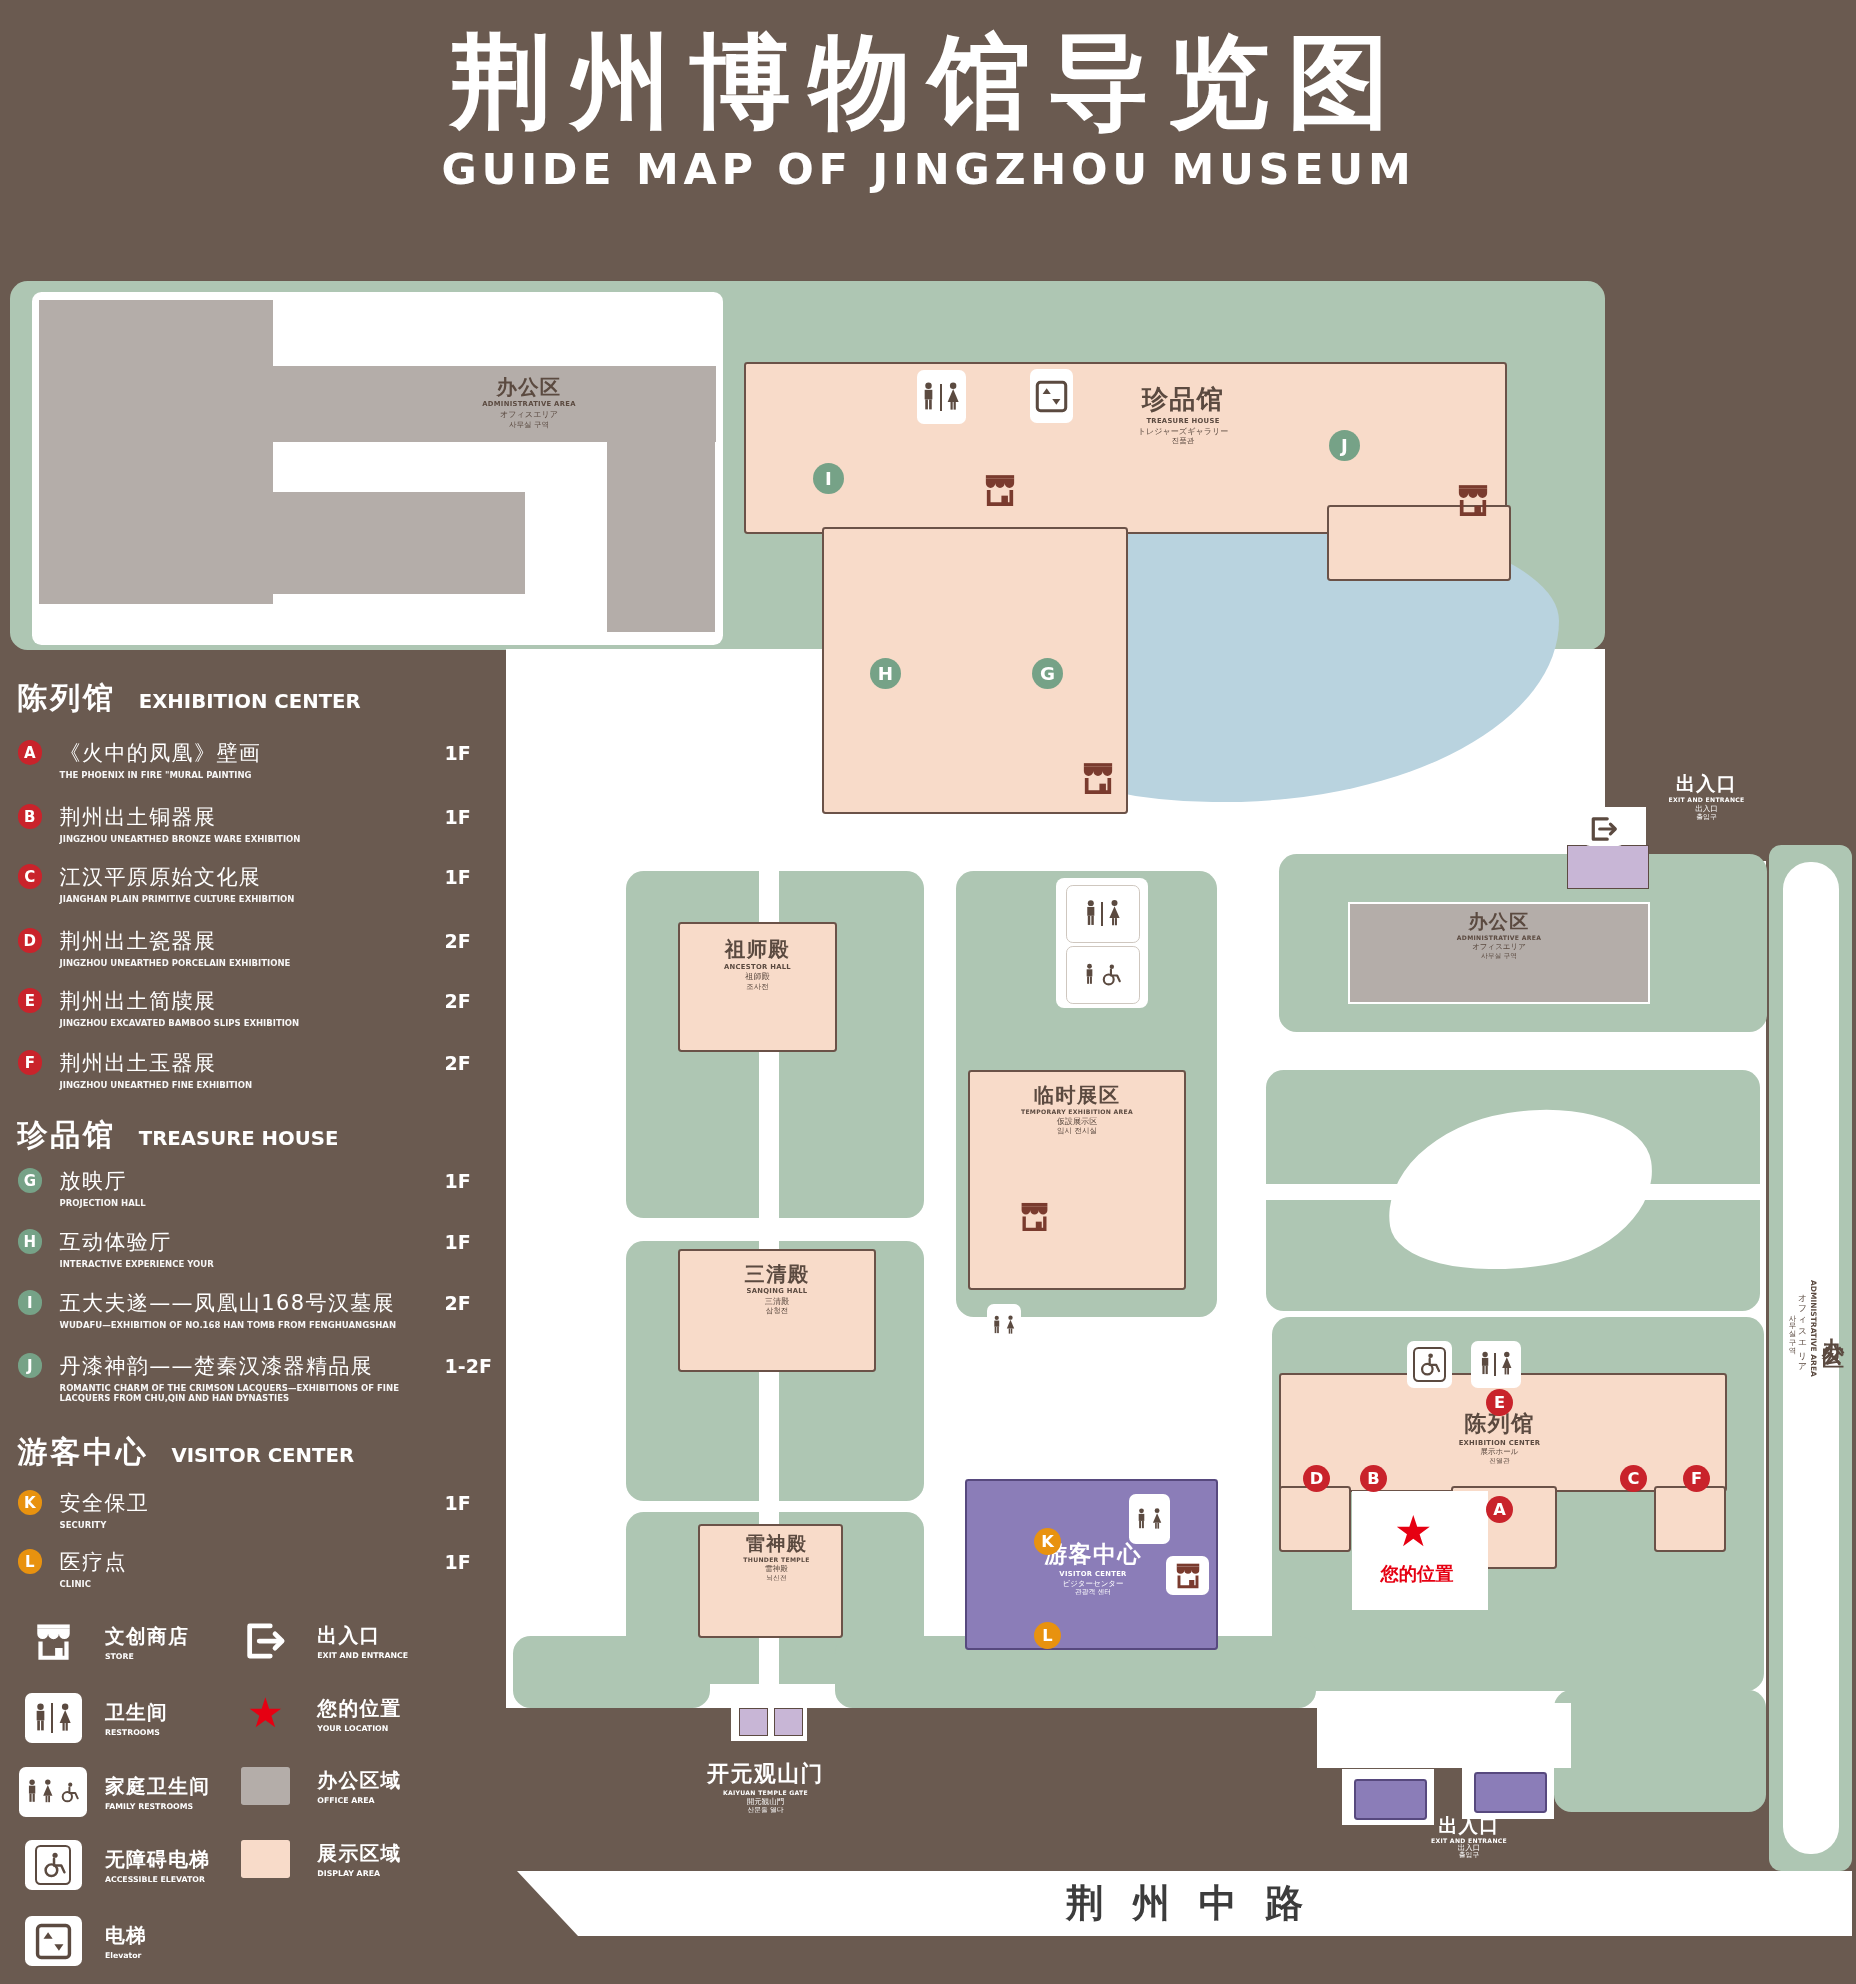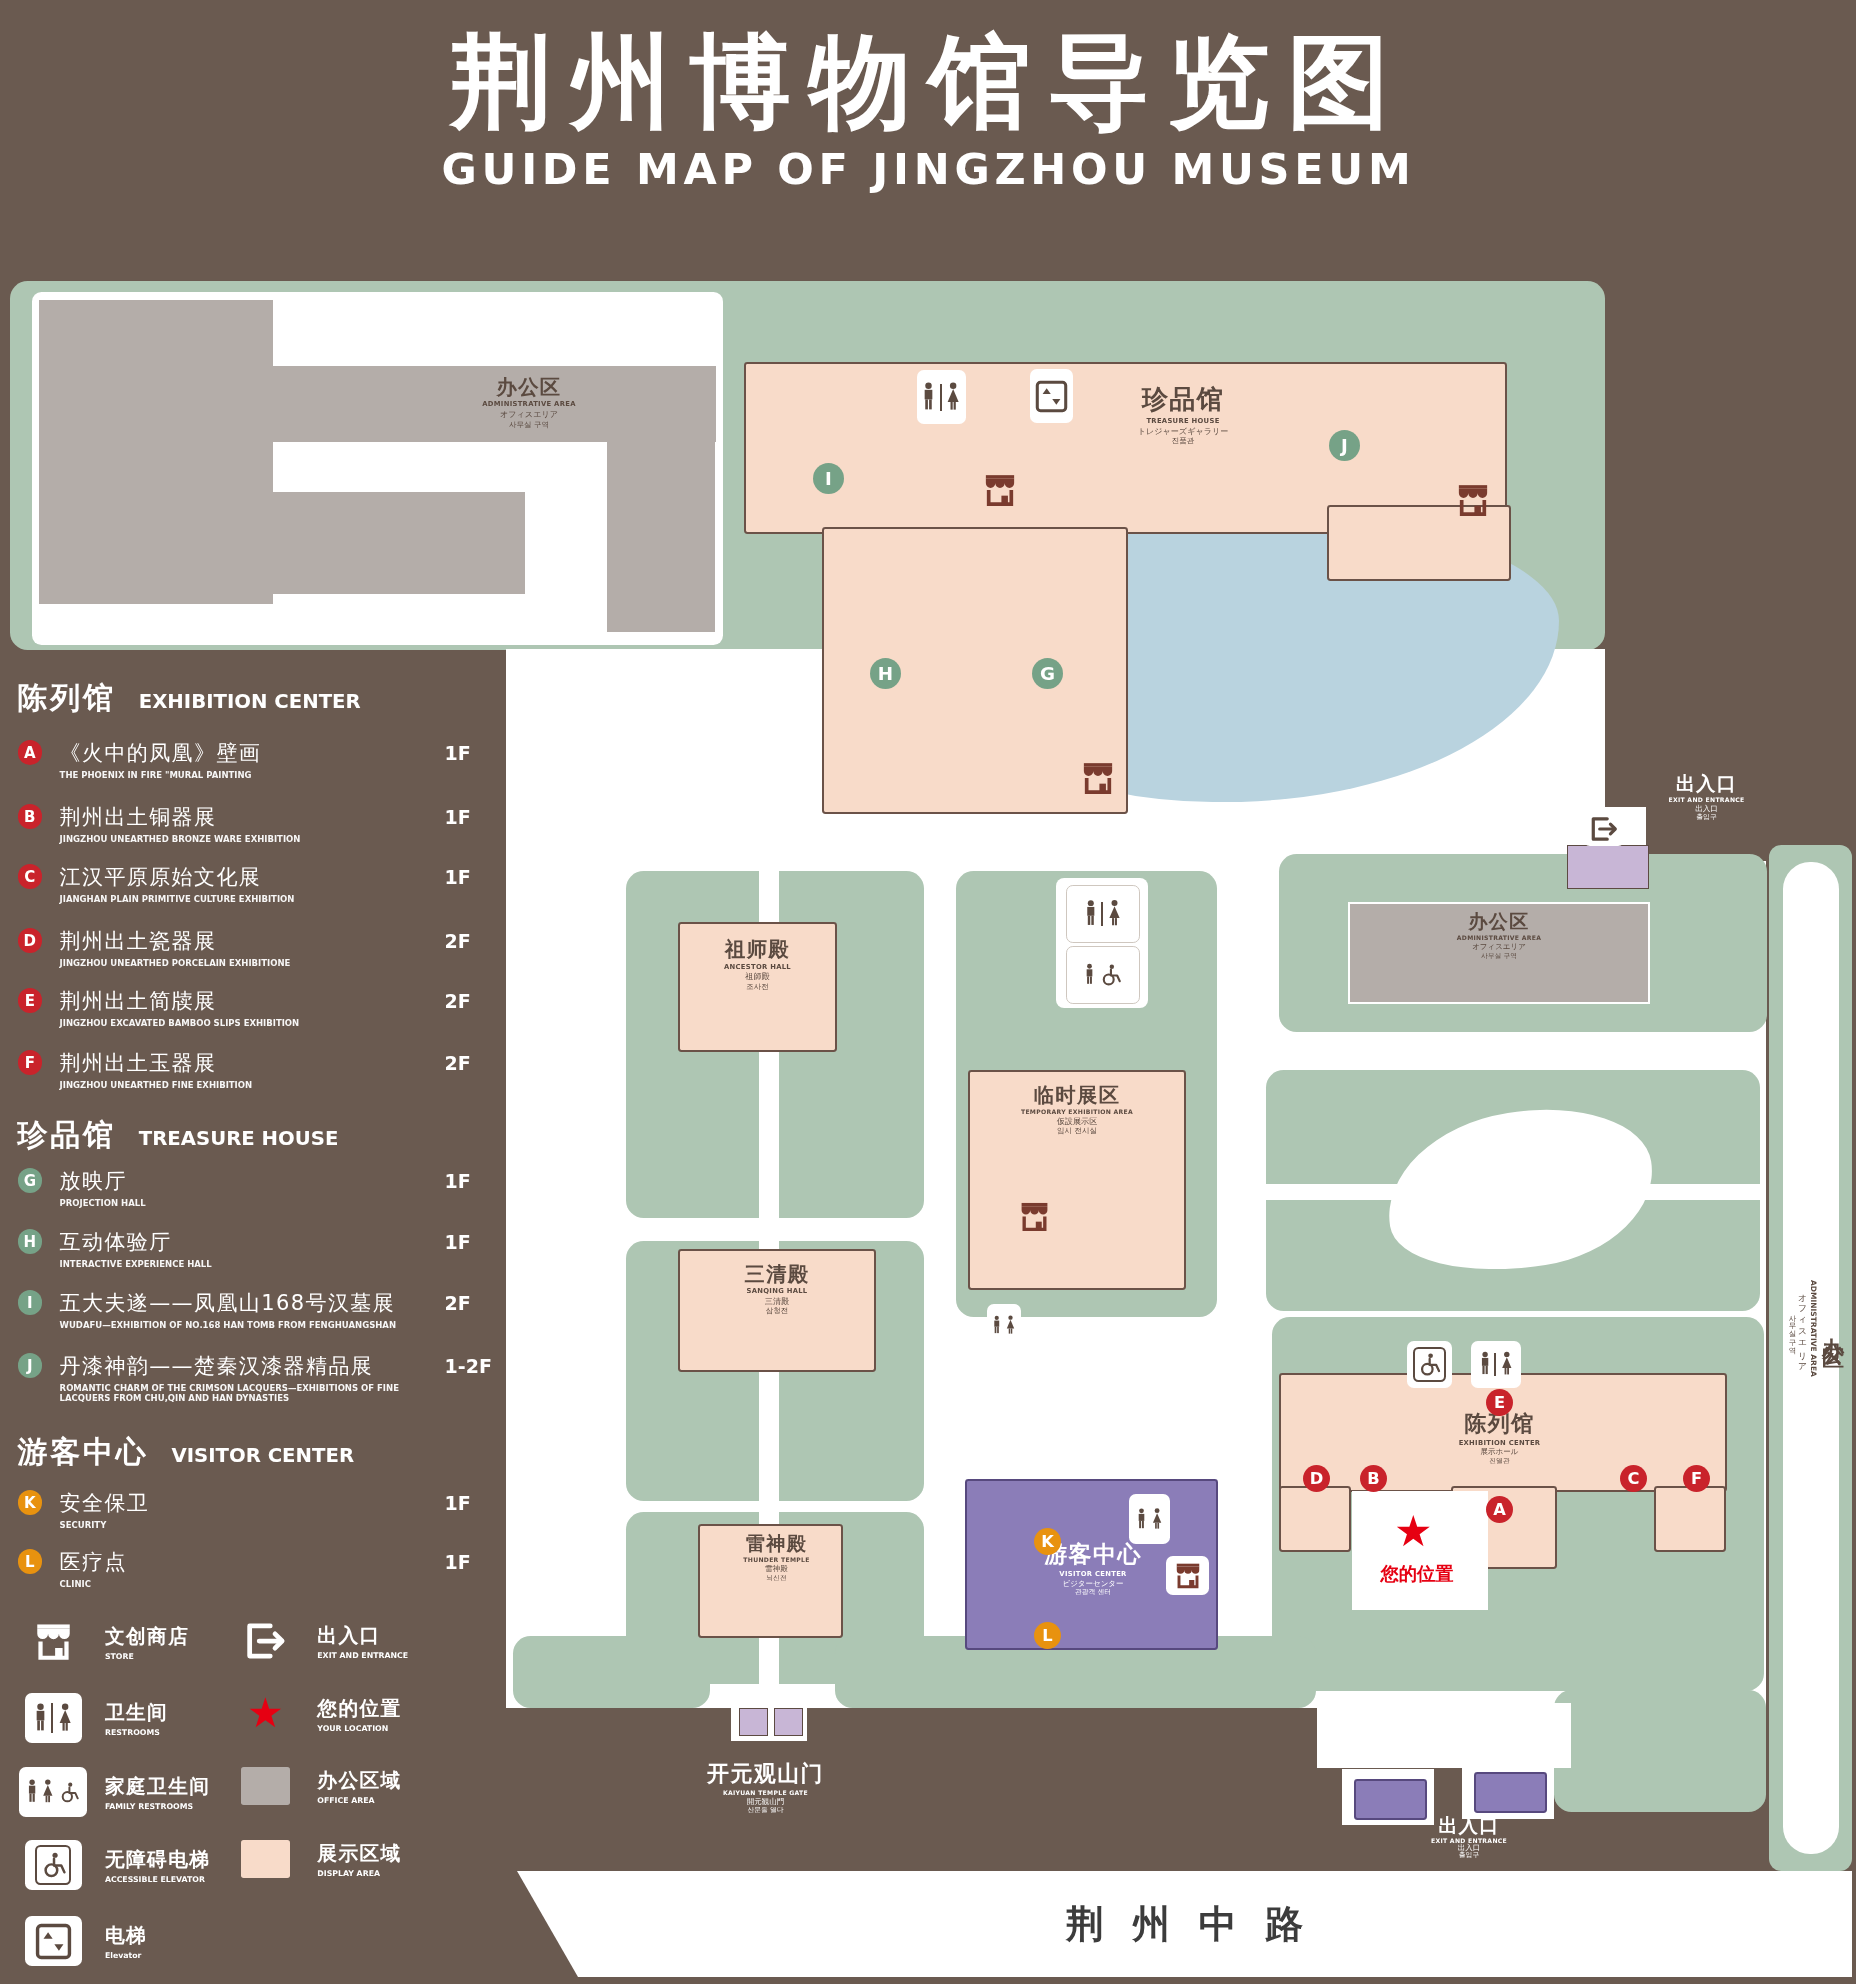--- a/index.html
+++ b/index.html
@@ -349,21 +349,21 @@
 <div class="a white" style="left:1462px;top:1763px;width:92px;height:56px;"></div>
 <div class="a purple" style="left:1354px;top:1779px;width:69px;height:37px;"></div>
 <div class="a purple" style="left:1474px;top:1772px;width:69px;height:37px;"></div>
 <div class="a bldg-label light" style="left:1391px;top:1815px;width:156px;line-height:1.15;">
   <div class="bl-zh" style="font-size:19px;">出入口</div>
   <div class="bl-en" style="font-size:6.1px;">EXIT AND ENTRANCE</div>
   <div class="bl-ja" style="font-size:7.5px;">出入口</div>
   <div class="bl-ko" style="font-size:6.8px;">출입구</div>
 </div>
 
-<div class="a road" style="left:517px;top:1871px;width:1335px;height:106px;">
+<div class="a road" style="left:517px;top:1871px;width:1335px;height:65px;">
   <div class="roadtext">荆州中路</div>
 </div>
 
 <div class="a sec-h" style="left:17.6px;top:678px;">
   <span class="z">陈列馆</span>
   <span class="e">EXHIBITION CENTER</span>
 </div>
 
 <div class="a item" style="left:17.6px;top:739px;">
   <div class="badge marker" style="background:#C9232B;">A</div>
@@ -424,21 +424,21 @@
   <div class="txt">
       <div class="zh">放映厅</div>
   <div class="en">PROJECTION HALL</div>
     </div>
   <div class="fl">1F</div>
 </div>
 <div class="a item" style="left:17.6px;top:1228px;">
   <div class="badge marker" style="background:#76A287;">H</div>
   <div class="txt">
       <div class="zh">互动体验厅</div>
-  <div class="en">INTERACTIVE EXPERIENCE HALL</div>
+  <div class="en">INTERACTIVE EXPERIENCE YOUR</div>
     </div>
   <div class="fl">1F</div>
 </div>
 <div class="a item" style="left:17.6px;top:1289px;">
   <div class="badge marker" style="background:#76A287;">I</div>
   <div class="txt">
       <div class="zh">五大夫遂——凤凰山168号汉墓展</div>
   <div class="en">WUDAFU—EXHIBITION OF NO.168 HAN TOMB FROM FENGHUANGSHAN</div>
     </div>
   <div class="fl">2F</div>

